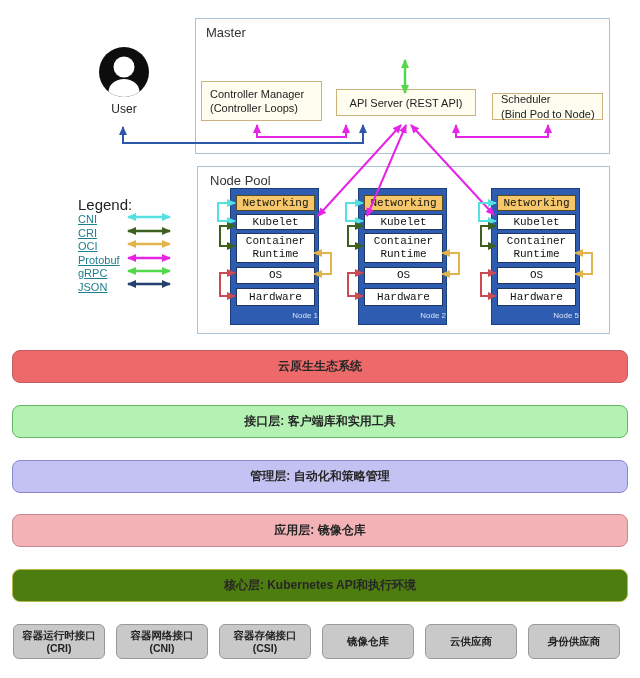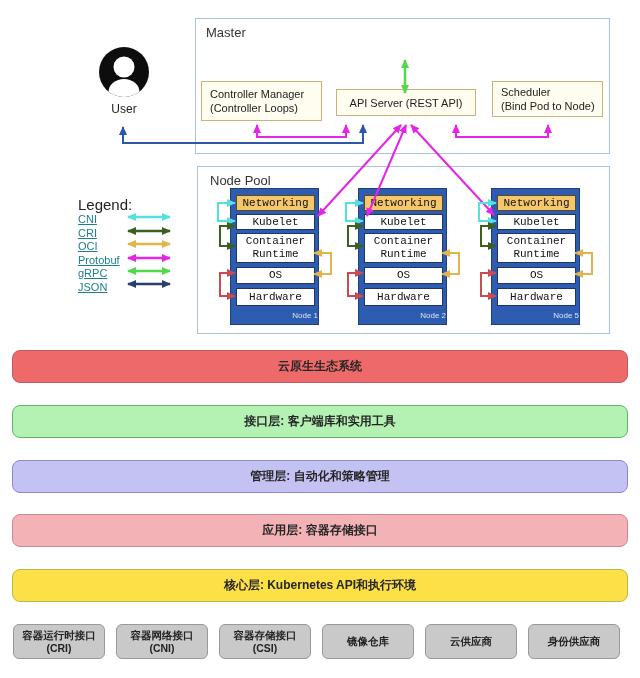--- a/index.html
+++ b/index.html
@@ -34,21 +34,21 @@
   <div class="abs frame" style="left:195px;top:18px;width:415px;height:136px;">
     <div class="abs frame-label" style="left:10px;top:6px;">Master</div>
   </div>
   <div class="abs cream left" style="left:201px;top:81px;width:121px;height:40px;flex-direction:column;align-items:flex-start;justify-content:center;line-height:1.3;">
     <span>Controller Manager</span>
     <span>(Controller Loops)</span>
   </div>
   <div class="abs cream" style="left:336px;top:89px;width:140px;height:27px;">
     <span>API Server (REST API)</span>
   </div>
-  <div class="abs cream left" style="left:492px;top:81px;width:111px;height:36px;flex-direction:column;align-items:flex-start;justify-content:center;line-height:1.3;">
+  <div class="abs cream left" style="left:492px;top:93px;width:111px;height:27px;flex-direction:column;align-items:flex-start;justify-content:center;line-height:1.3;">
     <span>Scheduler</span>
     <span>(Bind Pod to Node)</span>
   </div>
 
   <svg class="abs" style="left:98px;top:46px;" width="52" height="52" viewBox="0 0 52 52">
     <defs>
         <clipPath id="uclip">
           <circle cx="26" cy="26" r="25"></circle>
         </clipPath>
       </defs>
@@ -191,23 +191,23 @@
   <div class="abs bar" style="top: 350px; background-color: rgb(238, 106, 106); border-color: rgb(192, 92, 99);">
     <span>云原生生态系统</span>
   </div>
   <div class="abs bar" style="top: 405px; background-color: rgb(180, 242, 180); border-color: rgb(100, 182, 100);">
     <span>接口层: 客户端库和实用工具</span>
   </div>
   <div class="abs bar" style="top: 460px; background-color: rgb(196, 194, 242); border-color: rgb(138, 136, 204);">
     <span>管理层: 自动化和策略管理</span>
   </div>
   <div class="abs bar" style="top: 514px; background-color: rgb(242, 178, 182); border-color: rgb(200, 138, 142);">
-    <span>应用层: 容器存储接口</span>
-  </div>
-  <div class="abs bar" style="top: 569px; background-color: #fde047; border-color: rgb(184, 184, 74);">
+    <span>应用层: 镜像仓库</span>
+  </div>
+  <div class="abs bar" style="top: 569px; background-color: #4d7c0f; border-color: rgb(184, 184, 74);">
     <span>核心层: Kubernetes API和执行环境</span>
   </div>
 
   <div class="abs" style="left:13px;top:624px;width:607px;display:flex;justify-content:space-between;">
     <div class="prov">
       <span>容器运行时接口</span>
       <span>(CRI)</span>
     </div>
     <div class="prov">
       <span>容器网络接口</span>

